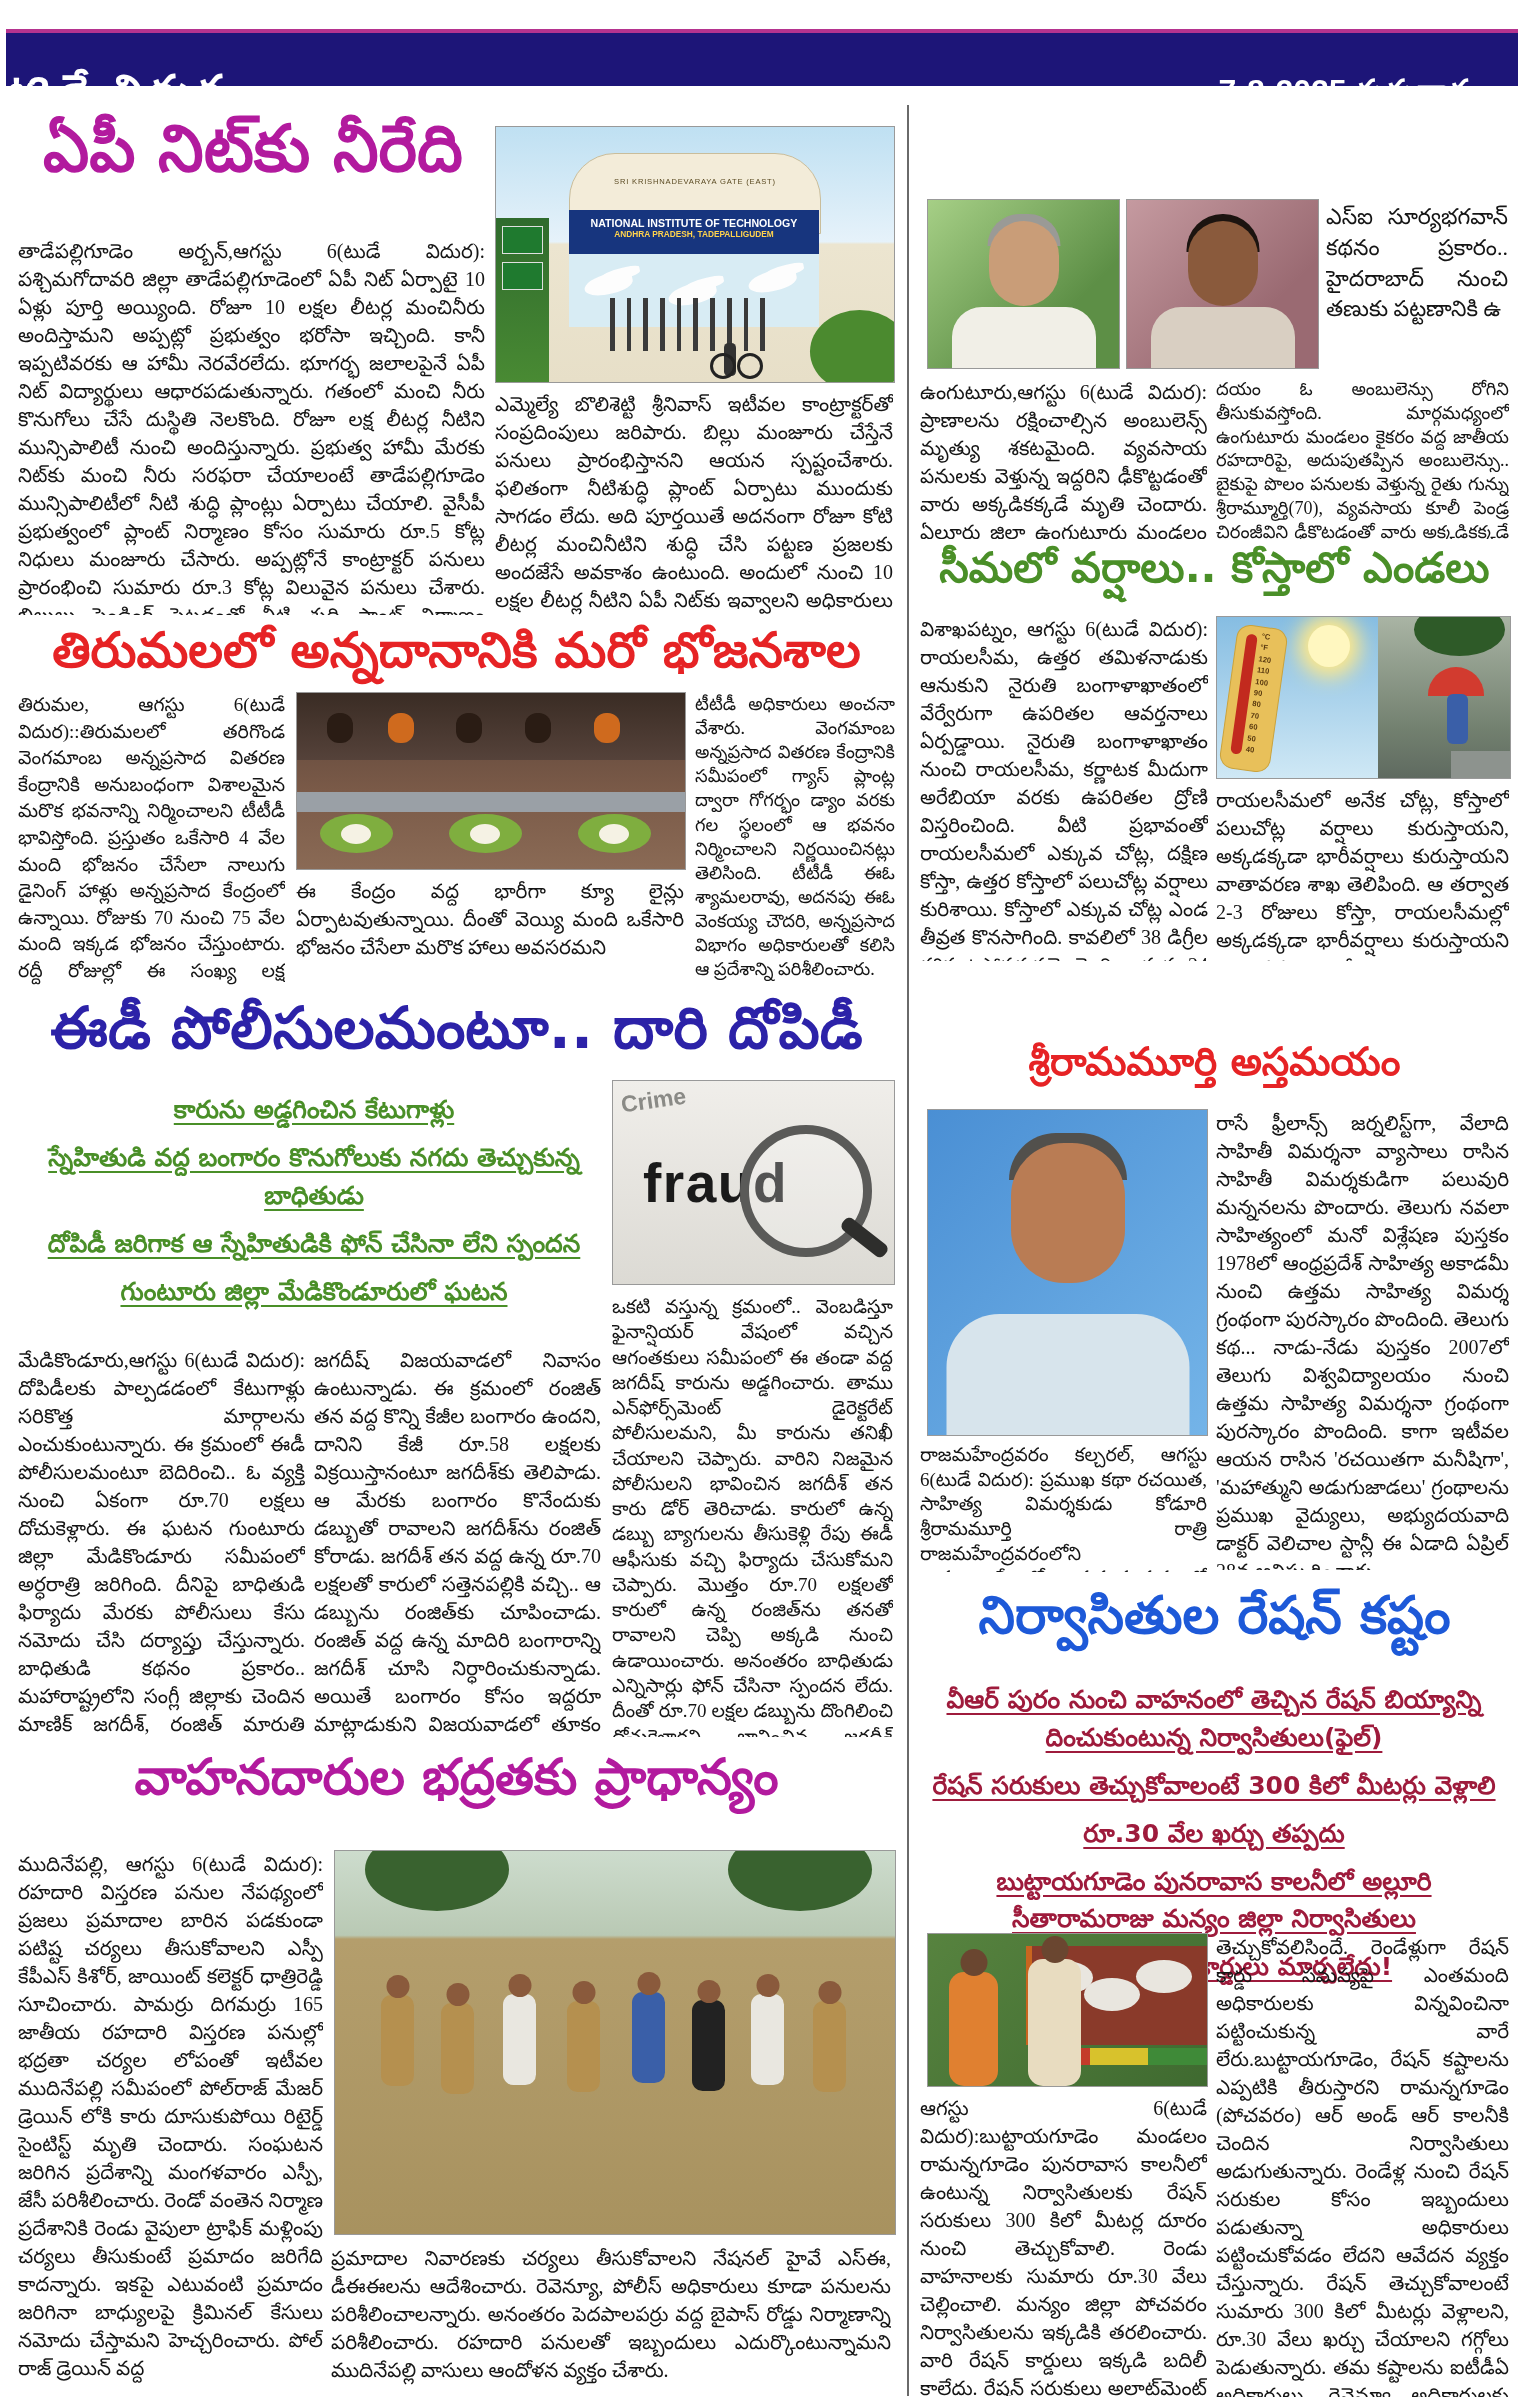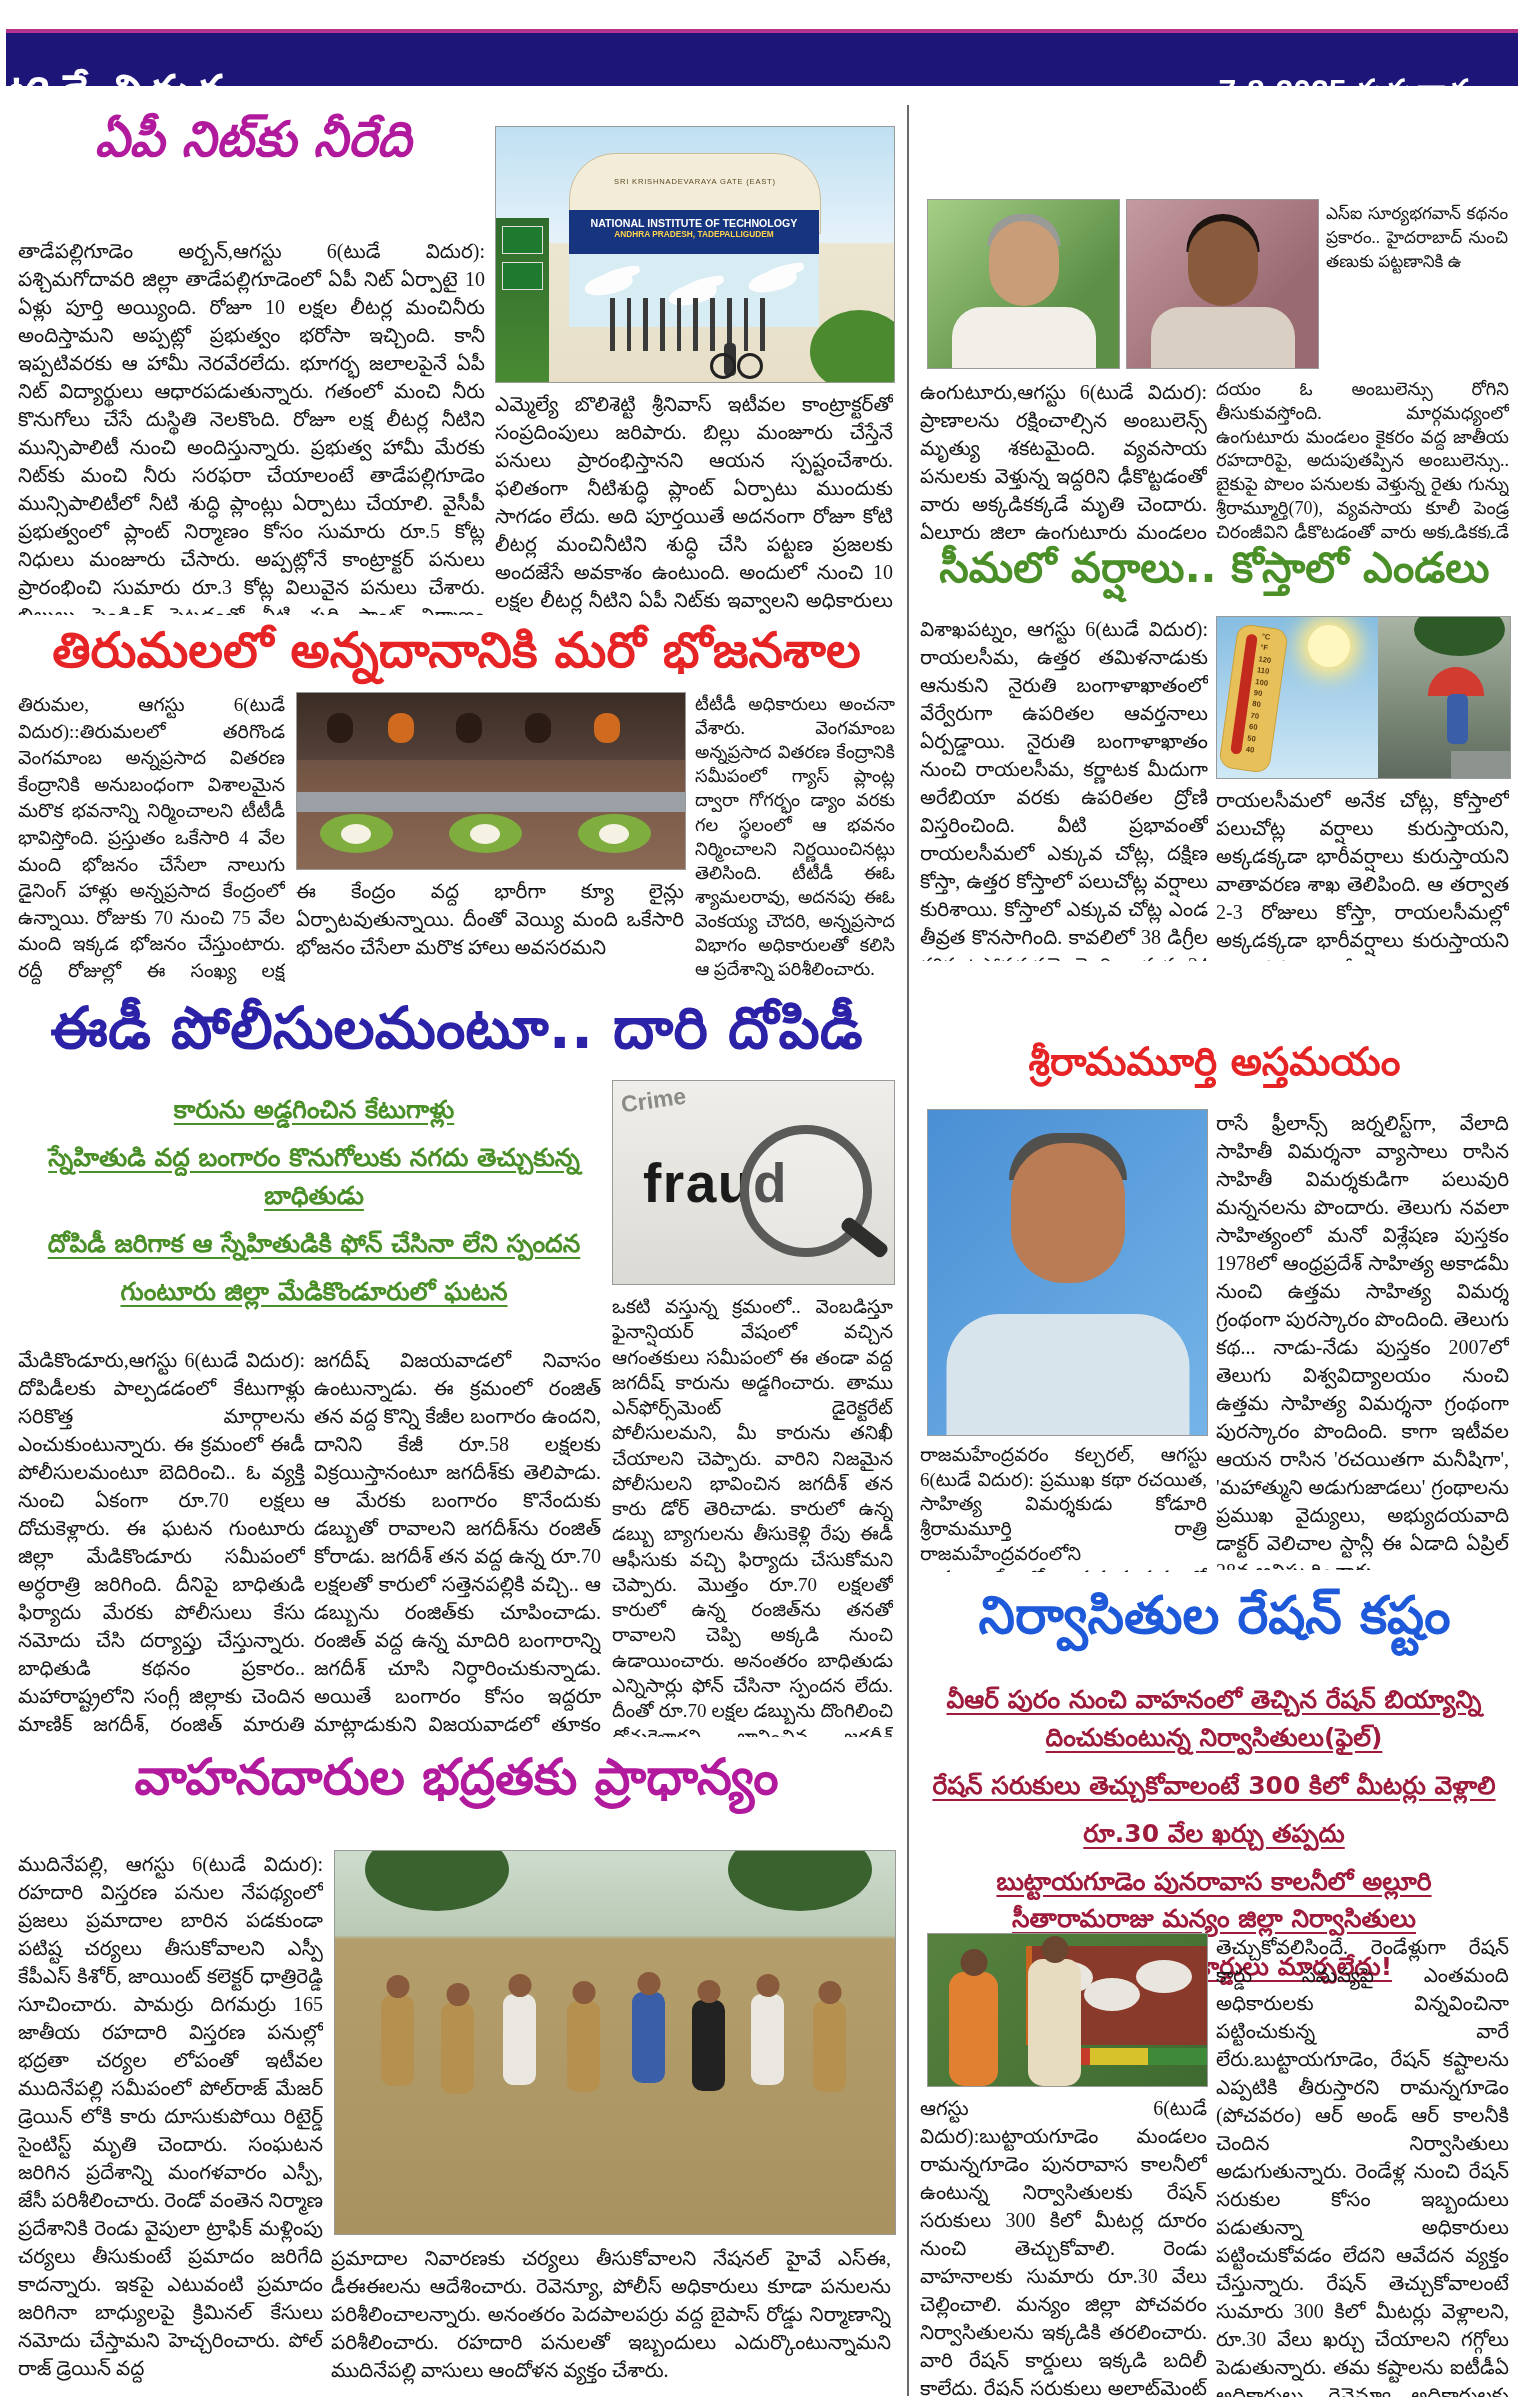--- a/index.html
+++ b/index.html
@@ -118,21 +118,21 @@
 
   <div class="hdr-pink"></div>
   <div class="hdr-bar">
     <div class="hdr-pagenum">3</div>
     <div class="hdr-title">టుడే విదుర</div>
     <div class="hdr-date">7-8-2025 గురువారం</div>
   </div>
 
   <div class="vrule"></div>
 
-  <div class="headline" style="left:18px;top:114px;width:470px;font-size:49px;color:#b21a9e;font-style:italic;">ఏపీ నిట్‌కు నీరేది</div>
+  <div class="headline" style="left:18px;top:114px;width:470px;font-size:65px;color:#b21a9e;">ఏపీ నిట్‌కు నీరేది</div>
   <div class="photo nit-photo" style="left:495px;top:126px;width:398px;height:255px;">
     <div class="nit-green-l"></div>
     <div class="nit-sign" style="top:99px;"></div>
     <div class="nit-sign" style="top:135px;"></div>
     <div class="nit-arch">SRI KRISHNADEVARAYA GATE (EAST)</div>
     <div class="nit-banner">
       <div class="l1">NATIONAL INSTITUTE OF TECHNOLOGY</div>
       <div class="l2">ANDHRA PRADESH, TADEPALLIGUDEM</div>
     </div>
     <div class="nit-mural">
@@ -152,21 +152,21 @@
   <div class="photo por1" style="left:927px;top:199px;width:191px;height:168px;">
     <div class="por-hair"></div>
     <div class="por-head"></div>
     <div class="por-body"></div>
   </div>
   <div class="photo por2" style="left:1126px;top:199px;width:191px;height:168px;">
     <div class="por-hair"></div>
     <div class="por-head"></div>
     <div class="por-body"></div>
   </div>
-  <div class="col" style="left:1326px;top:202px;width:182px;height:165px;font-size:17px;">ఎస్ఐ సూర్యభగవాన్ కథనం ప్రకారం.. హైదరాబాద్ నుంచి తణుకు పట్టణానికి ఉ</div>
+  <div class="col" style="left:1326px;top:202px;width:182px;height:165px;font-size:22px;">ఎస్ఐ సూర్యభగవాన్ కథనం ప్రకారం.. హైదరాబాద్ నుంచి తణుకు పట్టణానికి ఉ</div>
   <div class="col" style="left:920px;top:378px;width:287px;height:161px;">ఉంగుటూరు,ఆగస్టు 6(టుడే విదుర): ప్రాణాలను రక్షించాల్సిన అంబులెన్స్ మృత్యు శకటమైంది. వ్యవసాయ పనులకు వెళ్తున్న ఇద్దరిని ఢీకొట్టడంతో వారు అక్కడికక్కడే మృతి చెందారు. ఏలూరు జిల్లా ఉంగుటూరు మండలం చేబ్రోలు</div>
   <div class="col" style="left:1216px;top:378px;width:293px;height:161px;font-size:18px;line-height:1.32;">దయం ఓ అంబులెన్సు రోగిని తీసుకువస్తోంది. మార్గమధ్యంలో ఉంగుటూరు మండలం కైకరం వద్ద జాతీయ రహదారిపై, అదుపుతప్పిన అంబులెన్సు.. బైకుపై పొలం పనులకు వెళ్తున్న రైతు గున్ను శ్రీరామ్మూర్తి(70), వ్యవసాయ కూలీ పెండ్ర చిరంజీవిని ఢీకొట్టడంతో వారు అక్కడికక్కడే దుర్మరణం చెందారు. శ్రీరామ్మూర్తికి భార్య, కుమారుడు ఉన్నారు. చిరంజీవికి భార్య, కుమారుడు, కుమార్తె ఉన్నారు.</div>
 
   <div class="headline" style="left:920px;top:545px;width:589px;font-size:42px;color:#4a8f28;">సీమలో వర్షాలు.. కోస్తాలో ఎండలు</div>
   <div class="col" style="left:920px;top:615px;width:288px;height:346px;">విశాఖపట్నం, ఆగస్టు 6(టుడే విదుర): రాయలసీమ, ఉత్తర తమిళనాడుకు ఆనుకుని నైరుతి బంగాళాఖాతంలో వేర్వేరుగా ఉపరితల ఆవర్తనాలు ఏర్పడ్డాయి. నైరుతి బంగాళాఖాతం నుంచి రాయలసీమ, కర్ణాటక మీదుగా అరేబియా వరకు ఉపరితల ద్రోణి విస్తరించింది. వీటి ప్రభావంతో రాయలసీమలో ఎక్కువ చోట్ల, దక్షిణ కోస్తా, ఉత్తర కోస్తాలో పలుచోట్ల వర్షాలు కురిశాయి. కోస్తాలో ఎక్కువ చోట్ల ఎండ తీవ్రత కొనసాగింది. కావలిలో 38 డిగ్రీల గరిష్ఠ ఉష్ణోగ్రత నమోదైంది. రానున్న 24 గంటల్లో</div>
   <div class="photo" style="left:1216px;top:616px;width:293px;height:161px;">
     <div class="wx-left">
       <div class="wx-sun"></div>
       <div class="thermo">
         <div class="thermo-col"></div>

